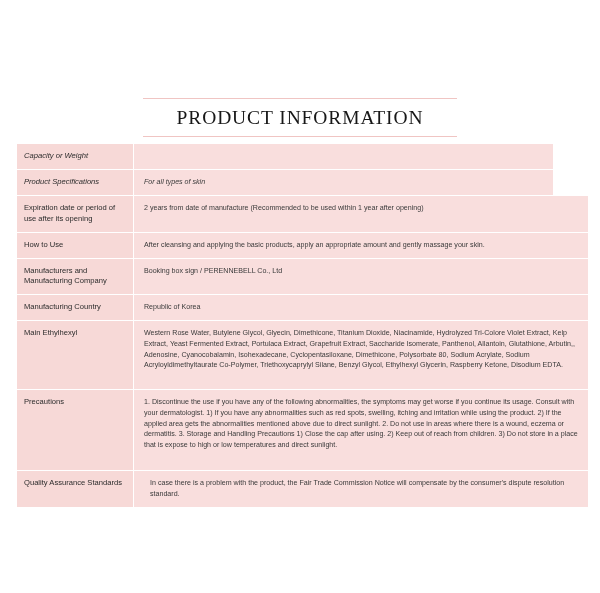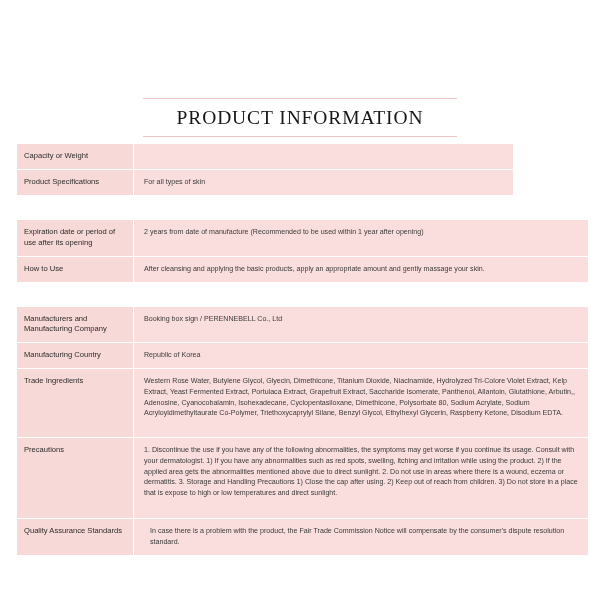--- a/index.html
+++ b/index.html
@@ -40,21 +40,21 @@
   }
   .row{
     position:relative;
     display:flex;
     background:#f9dedd;
     border-bottom:1.5px solid #ffffff;
     box-sizing:border-box;
   }
   .row:last-child{border-bottom:none;gap:6px;}
   
-  .row.short{width:496px;}
+  .row.short{width:536px;font-style:italic;}
   .row.full{width:571px;}
 
   .cell-label{
     width:117px;
     min-width:117px;
     box-sizing:border-box;
     padding:7px 8px 7px 7px;
     background:#f7d9d7;
     border-right:1.5px solid #ffffff;
     font-size:7.6px;
@@ -63,21 +63,21 @@
   }
   .cell-value{
     flex:1;
     box-sizing:border-box;
     padding:7px 9px 7px 10px;
     font-size:7.1px;
     line-height:1.52;
     color:#3a3a3a;
   }
   .h-std{min-height:26px;}
-  .h-two{min-height:31px;margin-top:24px;}
+  .h-two{min-height:31px;}
   .h-ing{min-height:69px;}
   .h-pre{min-height:81px;}
   .h-qa{min-height:34px;}
 </style>
 </head>
 <body>
 
 <div class="page">
 
   <div class="title-block">
@@ -111,21 +111,21 @@
       <div class="cell-label">Manufacturers and Manufacturing Company</div>
       <div class="cell-value">Booking box sign / PERENNEBELL Co., Ltd</div>
     </div>
 
     <div class="row full h-std">
       <div class="cell-label">Manufacturing Country</div>
       <div class="cell-value">Republic of Korea</div>
     </div>
 
     <div class="row full h-ing">
-      <div class="cell-label">Trade Ingredients</div>
+      <div class="cell-label">Main Ethylhexyl</div>
       <div class="cell-value">Western Rose Water, Butylene Glycol, Glyecin, Dimethicone, Titanium Dioxide, Niacinamide, Hydrolyzed Tri-Colore Violet Extract, Kelp Extract, Yeast Fermented Extract, Portulaca Extract, Grapefruit Extract, Saccharide Isomerate, Panthenol, Allantoin, Glutathione, Arbutin,, Adenosine, Cyanocobalamin, Isohexadecane, Cyclopentasiloxane, Dimethicone, Polysorbate 80, Sodium Acrylate, Sodium Acryloyldimethyltaurate Co-Polymer, Triethoxycaprylyl Silane, Benzyl Glycol, Ethylhexyl Glycerin, Raspberry Ketone, Disodium EDTA.</div>
     </div>
 
     <div class="row full h-pre">
       <div class="cell-label">Precautions</div>
       <div class="cell-value">1. Discontinue the use if you have any of the following abnormalities, the symptoms may get worse if you continue its usage. Consult with your dermatologist. 1) If you have any abnormalities such as red spots, swelling, itching and irritation while using the product. 2) If the applied area gets the abnormalities mentioned above due to direct sunlight.
 2. Do not use in areas where there is a wound, eczema or dermatitis. 3. Storage and Handling Precautions
 1) Close the cap after using.  2) Keep out of reach from children. 3) Do not store in a place that is expose to high or low temperatures and direct sunlight.</div>
     </div>
 

